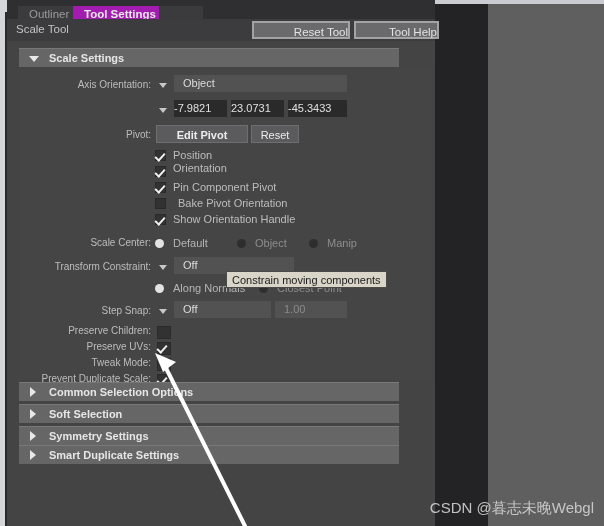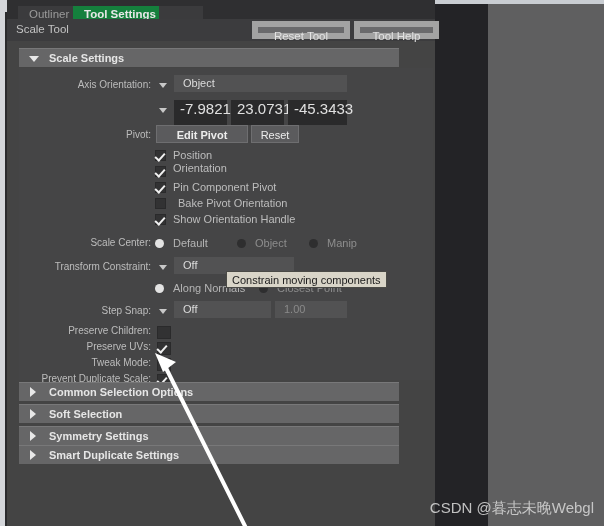--- a/index.html
+++ b/index.html
@@ -62,44 +62,44 @@
     position: absolute;
     top: 6px; height: 17px;
     line-height: 17px;
     padding: 0 11px;
     color: #9b9b9b;
     font-size: 11.5px;
     box-sizing: border-box;
     white-space: nowrap;
   }
   .tab.inactive { left: 11px; background: #3b3b3d; }
-  .tab.active   { left: 66px; background: #15803d; color: #e8e8e8; font-weight: bold; text-align: right; }
+  .tab.active   { left: 66px; background: #a21caf; color: #e8e8e8; font-weight: bold; text-align: right; }
   .tab.blank    { left: 152px; width: 44px; background: #3b3b3d; }
 
   
   .toolrow {
     position: absolute;
     left: 0; top: 19px; width: 428px; height: 22px;
     background: #3c3c3e;
   }
   .toolrow .title {
     position: absolute;
     left: 9px; top: 4px;
     color: #c3c3c3;
     font-size: 11.5px;
   }
   .btn {
     position: absolute;
     height: 18px;
     line-height: 18px;
-    text-align: center;
+    text-align: right;
     color: #e2e2e2;
     font-size: 11.5px;
     background: #6a6a6c;
-    border: 6px solid #a3a3a3;
+    border: 2px solid #a3a3a3;
     box-sizing: border-box;
   }
   .btn-reset-tool { left: 245px; top: 21px; width: 98px; }
   .btn-tool-help  { left: 347px; top: 21px; width: 85px; }
 
   
   .section-head {
     position: absolute;
     left: 12px;
     height: 18px;
@@ -161,25 +161,24 @@
   .caret {
     position: absolute;
     width: 0; height: 0;
     border-left: 4px solid transparent;
     border-right: 4px solid transparent;
     border-top: 5px solid #c8c8c8;
   }
   .numfield {
     position: absolute;
     background: #2a2a2b;
-    height: 25px;
+    height: 17px;
     line-height: 17px;
     color: #e0e0e0;
-    font-size: 15px;
-    padding-left: 6px;
+    font-size: 11px;
     box-sizing: border-box;
   }
   .btn-sm {
     position: absolute;
     height: 18px;
     line-height: 18px;
     text-align: center;
     color: #ececec;
     font-size: 11px;
     background: #5b5b5d;

